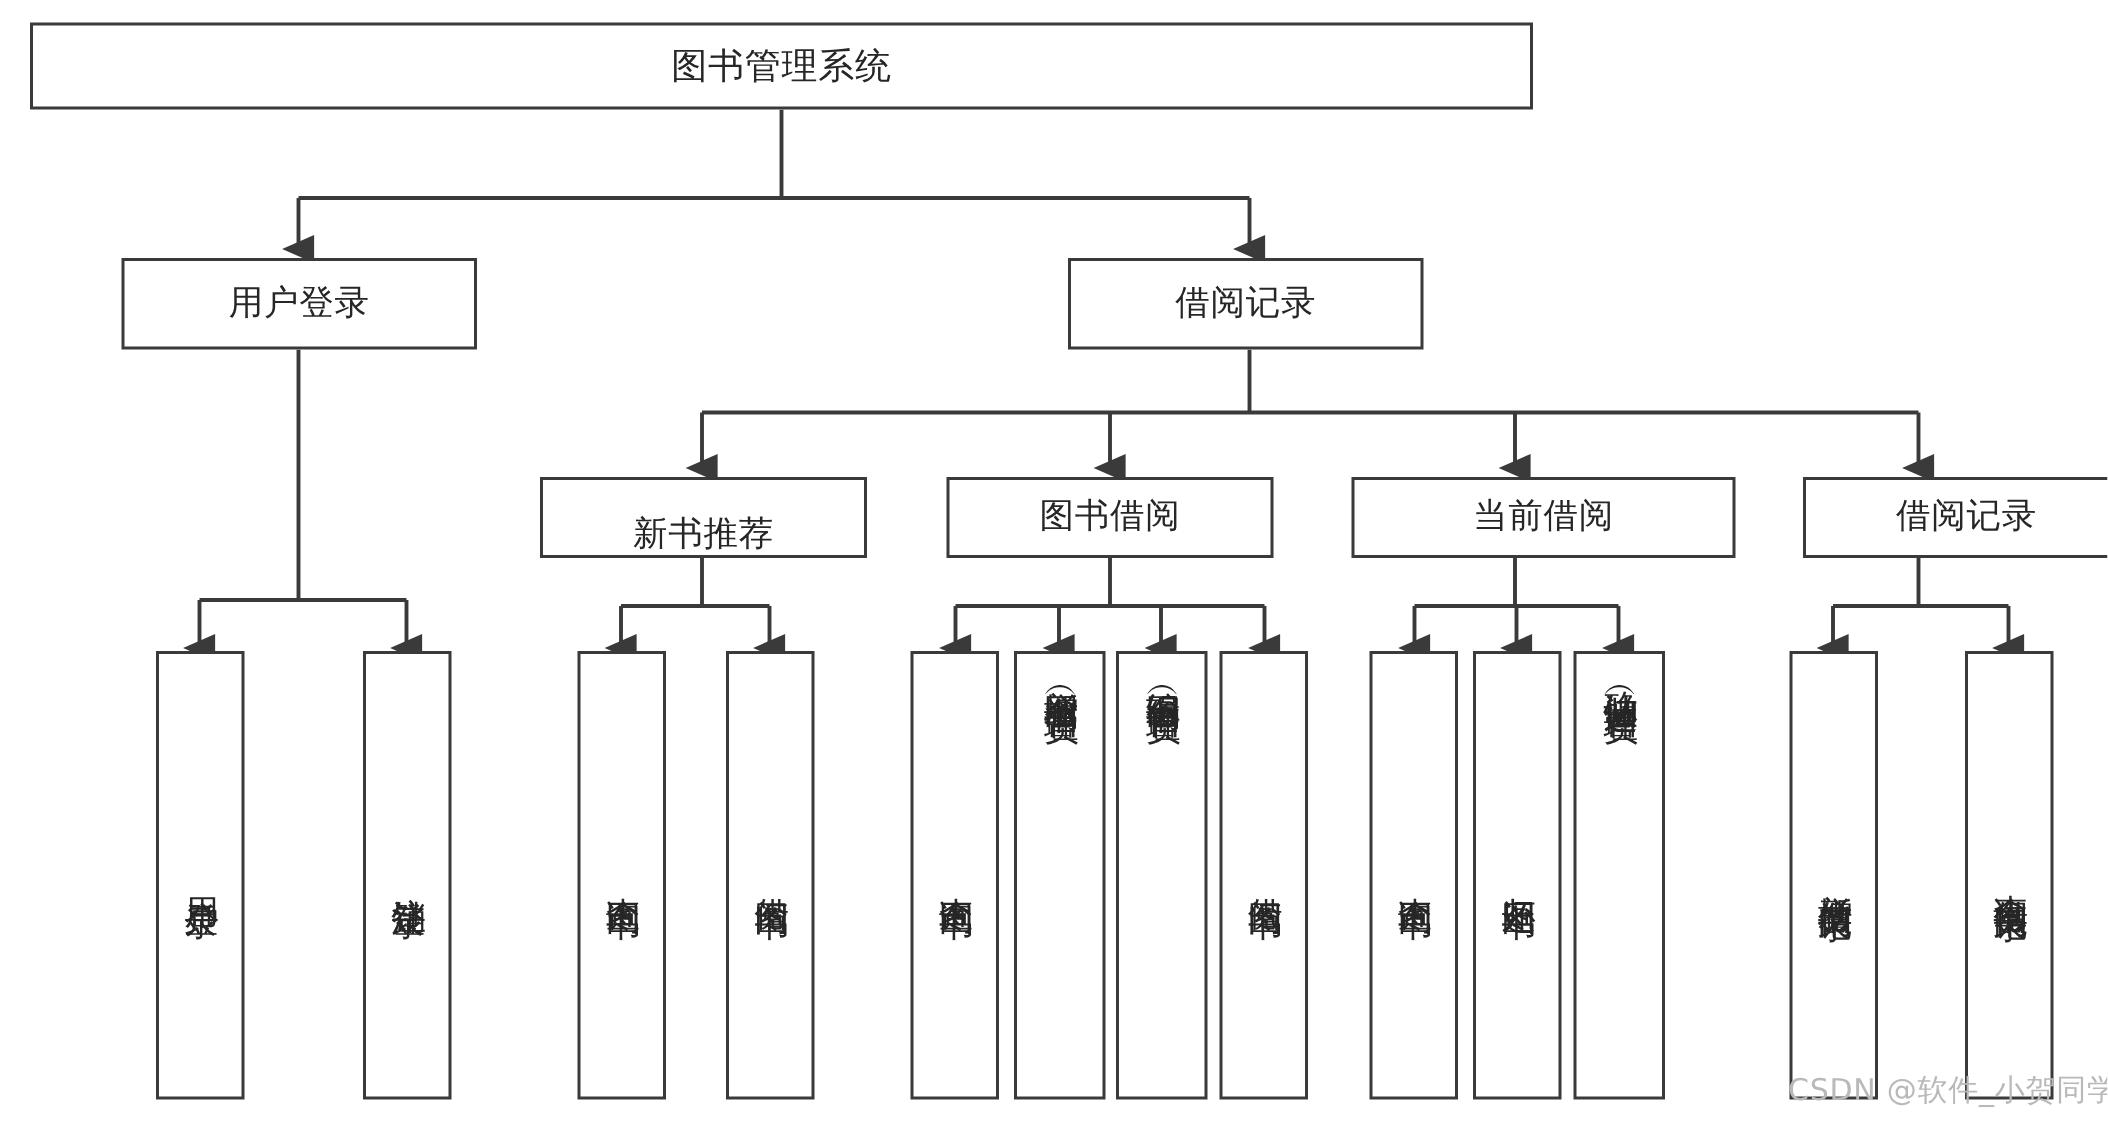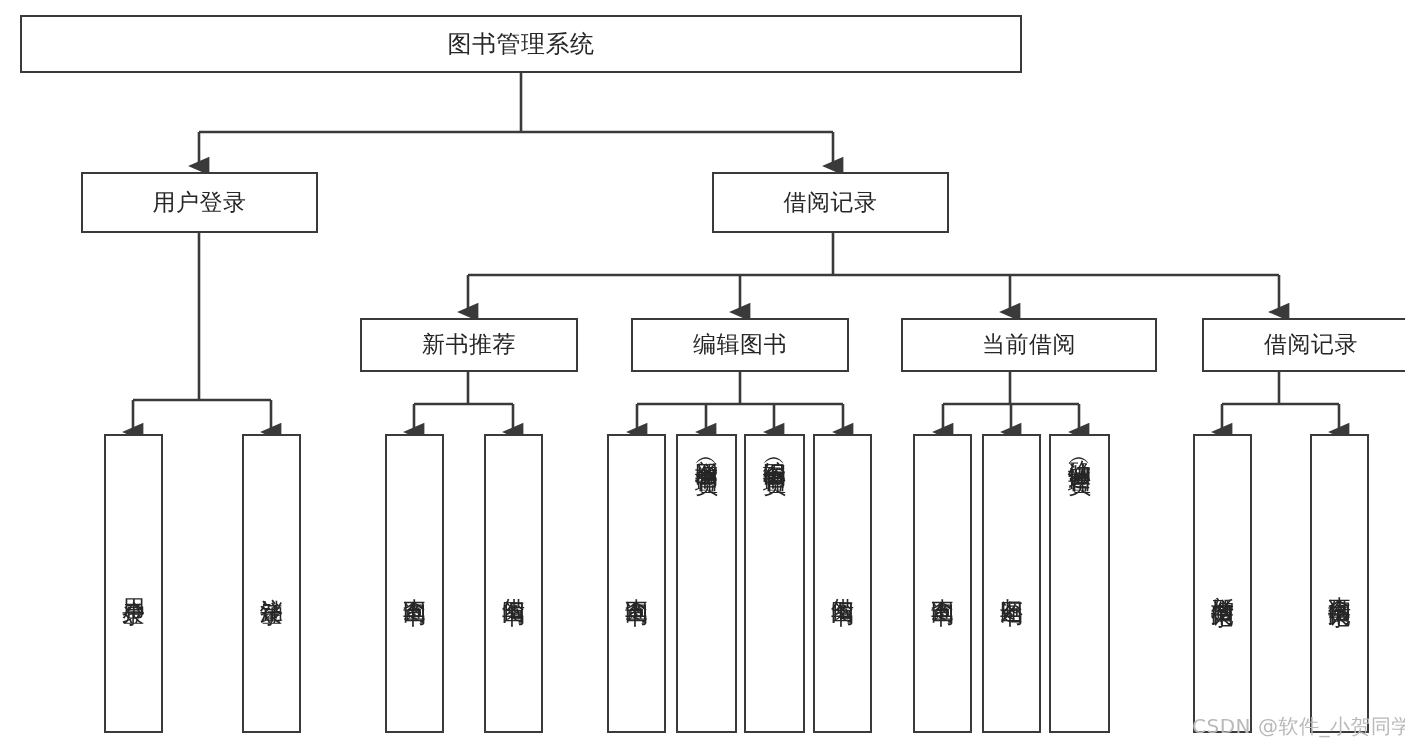--- a/index.html
+++ b/index.html
@@ -134,26 +134,26 @@
   </div>
 
   <div class="node h" style="left:81px; top:172px; width:237px; height:61px;">
     <span class="lbl">用户登录</span>
   </div>
 
   <div class="node h" style="left:712px; top:172px; width:237px; height:61px;">
     <span class="lbl">借阅记录</span>
   </div>
 
-  <div class="node h" style="left:360px; top:318px; width:218px; height:54px;">
+  <div class="node h" style="left:360px; top:318px; width:218px; height:54px;align-items:flex-end;">
     <span class="lbl">新书推荐</span>
   </div>
 
   <div class="node h" style="left:631px; top:318px; width:218px; height:54px;">
-    <span class="lbl">编辑图书</span>
+    <span class="lbl">图书借阅</span>
   </div>
 
   <div class="node h" style="left:901px; top:318px; width:256px; height:54px;">
     <span class="lbl">当前借阅</span>
   </div>
 
   <div class="node h" style="left:1170px; top:318px; width:218px; height:54px;margin-left:32px;">
     <span class="lbl">借阅记录</span>
   </div>
 

